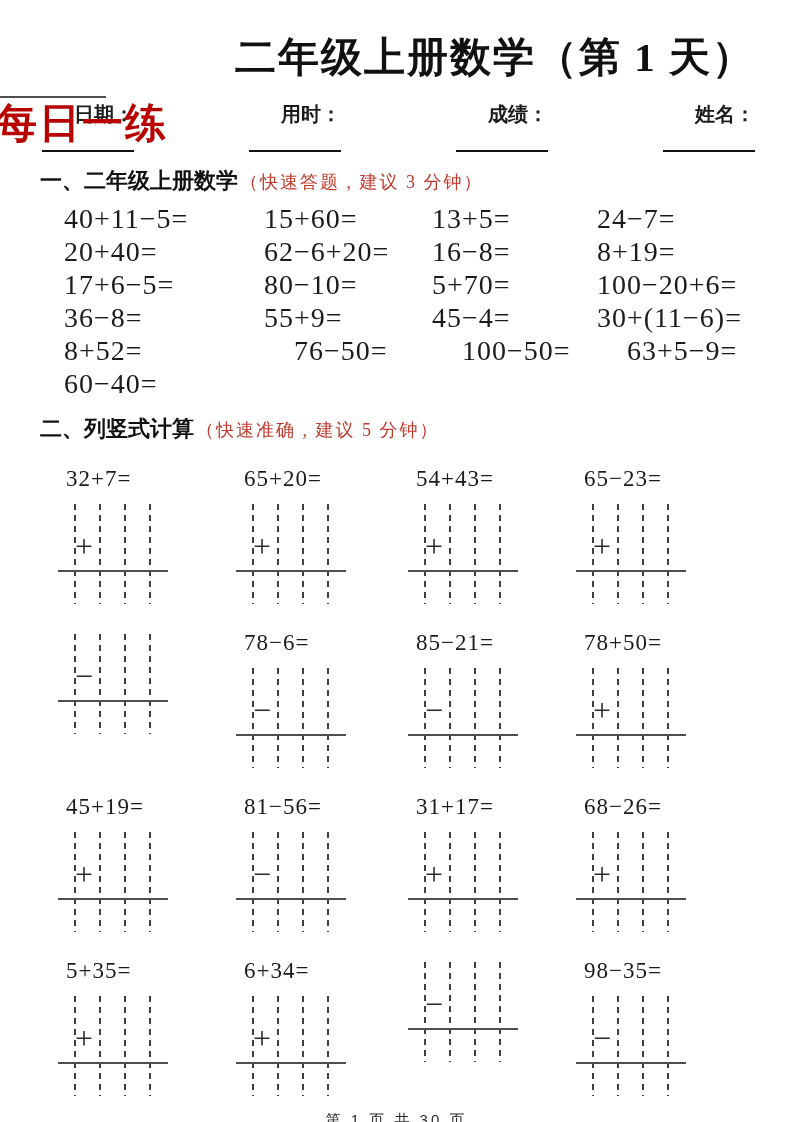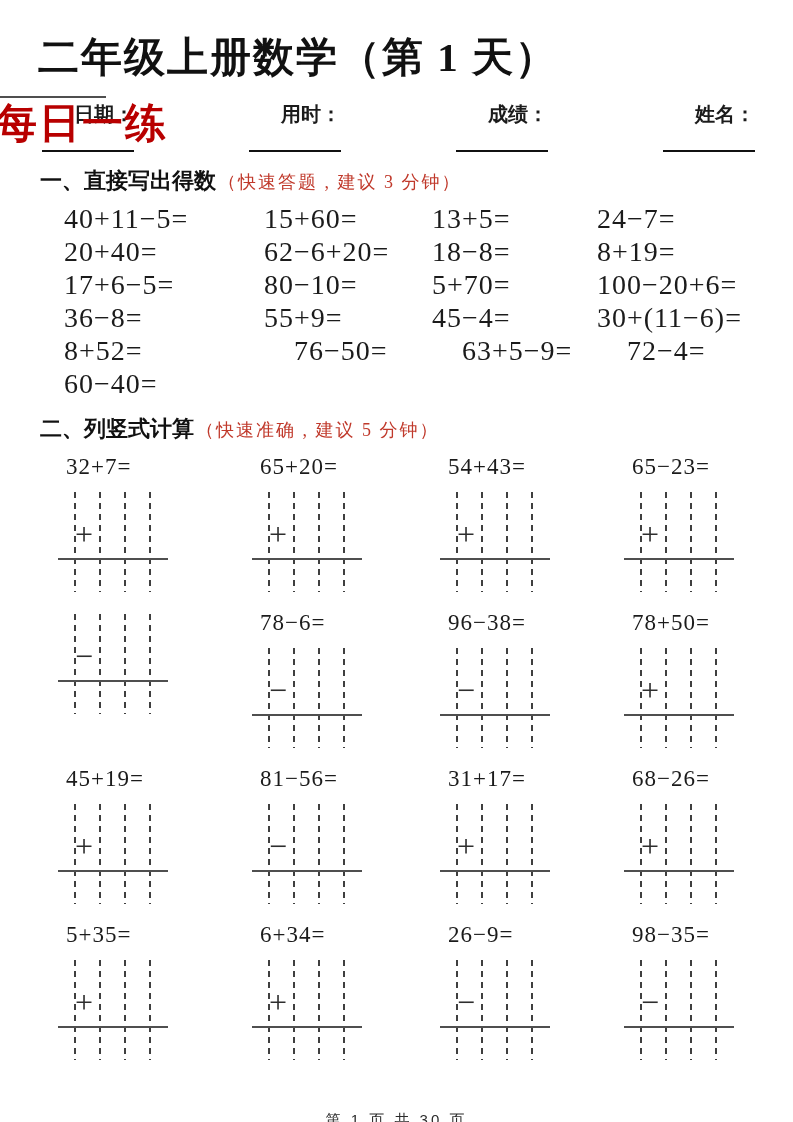--- a/index.html
+++ b/index.html
@@ -5,21 +5,21 @@
   html,body{margin:0;padding:0;}
   body{
     width:793px;height:1122px;overflow:hidden;background:#ffffff;
     font-family:"Liberation Serif","DejaVu Serif",serif;color:#1b1b1b;
     position:relative;
   }
   .page{position:relative;width:793px;height:1122px;padding:0 38px;box-sizing:border-box;}
 
   
   .title{
-    margin-top:30px;text-align:left;font-weight:900;font-size:41px;
+    margin-top:30px;text-align:right;font-weight:900;font-size:41px;
     letter-spacing:2px;font-family:"Liberation Serif","DejaVu Serif",serif;
     white-space:nowrap;color:#111;
   }
   .title .hl{color:#b80000;}
 
   
   .fields{
     margin-top:16px;display:flex;justify-content:space-between;align-items:flex-end;
     font-family:"Liberation Sans","DejaVu Sans",sans-serif;font-weight:bold;font-size:20px;
   }
@@ -42,24 +42,23 @@
     grid-template-columns:200px 168px 165px auto;
   }
   .oral-cell{
     font-size:28px;line-height:33px;letter-spacing:1px;white-space:nowrap;
   }
   
   .oral-grid > :nth-child(n+18):nth-child(-n+20){padding-left:30px;}
 
   
   .vgrid{
-    margin:8px 0 0 12px;display:grid;
+    margin:20px 0 0 12px;display:grid;
     grid-template-columns:178px 172px 168px auto;
     row-gap:24px;
-    gap:16px;
   }
   .vp{}
   .vp .expr{
     font-size:23px;letter-spacing:1px;padding-left:16px;height:34px;line-height:30px;white-space:nowrap;
   }
   .ws{position:relative;width:112px;height:100px;margin:6px 0 0 12px;}
   .vl{
     position:absolute;top:0;bottom:0;width:2px;
     background:repeating-linear-gradient(to bottom,#3f3f3f 0 6px,transparent 6px 11px);
   }
@@ -102,44 +101,44 @@
       <span>成绩：</span>
       <span class="blank"></span>
     </span>
     <span class="field">
       <span>姓名：</span>
       <span class="blank"></span>
     </span>
   </div>
 
   <div class="sec-head">
-    <span>一、直接写出得数</span><span class="hint">（快速答题 , 建议 3 分钟）</span>
+    <span>一、二年级上册数学</span><span class="hint">（快速答题 , 建议 3 分钟）</span>
   </div>
 
   <div class="oral-grid">
       <span class="oral-cell">40+11−5=</span>
       <span class="oral-cell">15+60=</span>
       <span class="oral-cell">13+5=</span>
       <span class="oral-cell">24−7=</span>
       <span class="oral-cell">20+40=</span>
       <span class="oral-cell">62−6+20=</span>
-      <span class="oral-cell">18−8=</span>
+      <span class="oral-cell">16−8=</span>
       <span class="oral-cell">8+19=</span>
       <span class="oral-cell">17+6−5=</span>
       <span class="oral-cell">80−10=</span>
       <span class="oral-cell">5+70=</span>
       <span class="oral-cell">100−20+6=</span>
       <span class="oral-cell">36−8=</span>
       <span class="oral-cell">55+9=</span>
       <span class="oral-cell">45−4=</span>
       <span class="oral-cell">30+(11−6)=</span>
       <span class="oral-cell">8+52=</span>
       <span class="oral-cell">76−50=</span>
+      <span class="oral-cell">100−50=</span>
       <span class="oral-cell">63+5−9=</span>
-      <span class="oral-cell">72−4=</span>
       <span class="oral-cell">60−40=</span>
     </div>
 
   <div class="sec-head">
     <span>二、列竖式计算</span><span class="hint">（快速准确 , 建议 5 分钟）</span>
   </div>
 
   <div class="vgrid">
   <div class="vp">
     <div class="expr">32+7=</div>
@@ -206,21 +205,21 @@
       <i class="vl c1"></i>
       <i class="vl c2"></i>
       <i class="vl c3"></i>
       <i class="vl c4"></i>
       <span class="op">−</span>
       <i class="hl"></i>
     </div>
   </div>
 
   <div class="vp">
-    <div class="expr">96−38=</div>
+    <div class="expr">85−21=</div>
     <div class="ws">
       <i class="vl c1"></i>
       <i class="vl c2"></i>
       <i class="vl c3"></i>
       <i class="vl c4"></i>
       <span class="op">−</span>
       <i class="hl"></i>
     </div>
   </div>
 
@@ -302,21 +301,20 @@
       <i class="vl c1"></i>
       <i class="vl c2"></i>
       <i class="vl c3"></i>
       <i class="vl c4"></i>
       <span class="op">+</span>
       <i class="hl"></i>
     </div>
   </div>
 
   <div class="vp">
-    <div class="expr">26−9=</div>
     <div class="ws">
       <i class="vl c1"></i>
       <i class="vl c2"></i>
       <i class="vl c3"></i>
       <i class="vl c4"></i>
       <span class="op">−</span>
       <i class="hl"></i>
     </div>
   </div>
 

